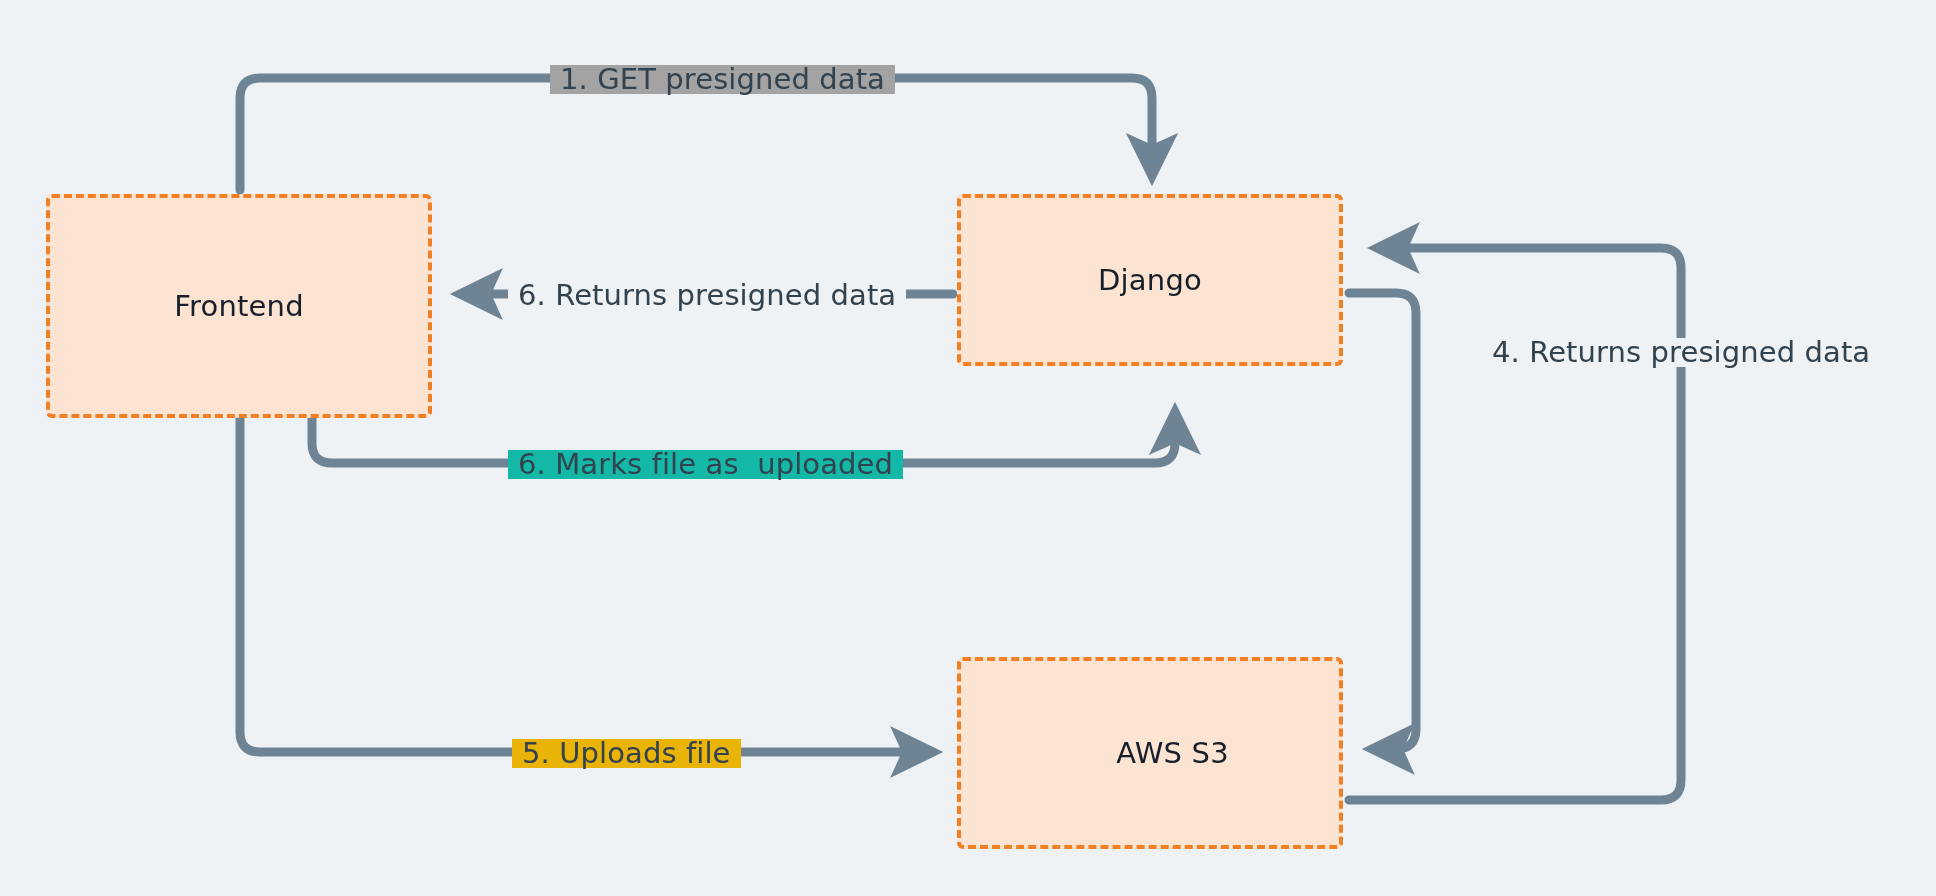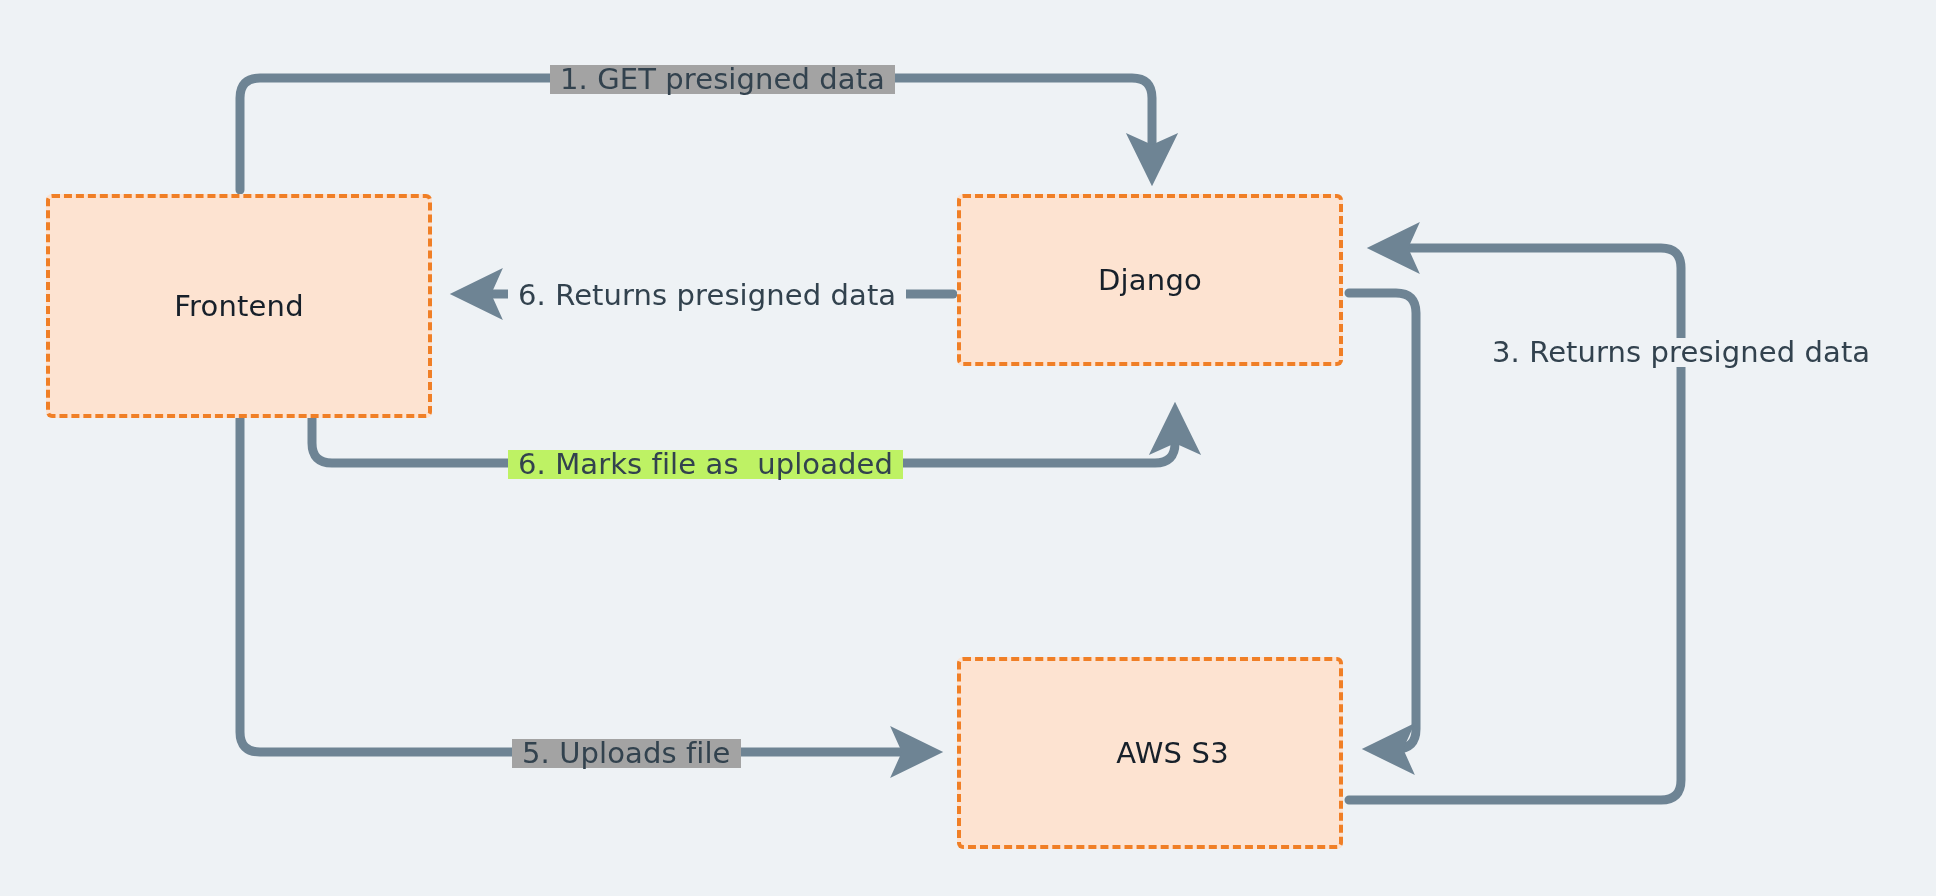--- a/index.html
+++ b/index.html
@@ -88,20 +88,20 @@
   </div>
 
   <div class="node-box" style="left:957px; top:657px; width:386px; height:192px;padding-left:45px;">
     <span class="node-label">AWS S3</span>
   </div>
 
   <div class="edge-label" style="left:550px; top:65px; background:#a3a3a3; padding:0 10px;">1. GET presigned data</div>
 
   <div class="edge-label" style="left:508px; top:281px; background:#eef2f5; padding:0 10px;">6. Returns presigned data</div>
 
-  <div class="edge-label" style="left:508px; top:450px; background:#bef264; padding:0 10px;">6. Marks file as  uploaded</div>
+  <div class="edge-label" style="left:508px; top:450px; background:#14b8a6; padding:0 10px;">6. Marks file as  uploaded</div>
 
-  <div class="edge-label" style="left:512px; top:739px; background:#a3a3a3; padding:0 10px;">5. Uploads file</div>
+  <div class="edge-label" style="left:512px; top:739px; background:#eab308; padding:0 10px;">5. Uploads file</div>
 
 
-  <div class="edge-label" style="left:1482px; top:338px; background:#eef2f5; padding:0 10px;">3. Returns presigned data</div>
+  <div class="edge-label" style="left:1482px; top:338px; background:#eef2f5; padding:0 10px;">4. Returns presigned data</div>
 
 </div>
 
 </body></html>

